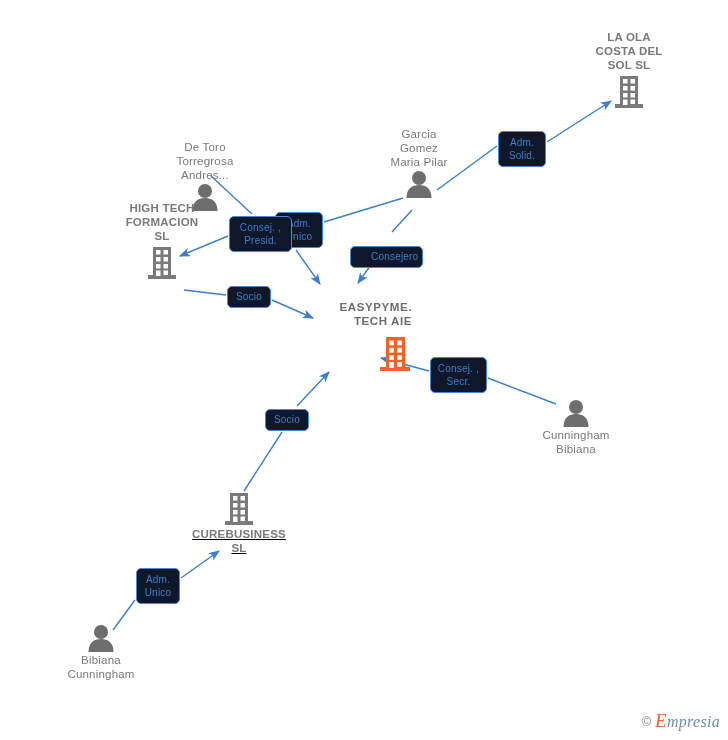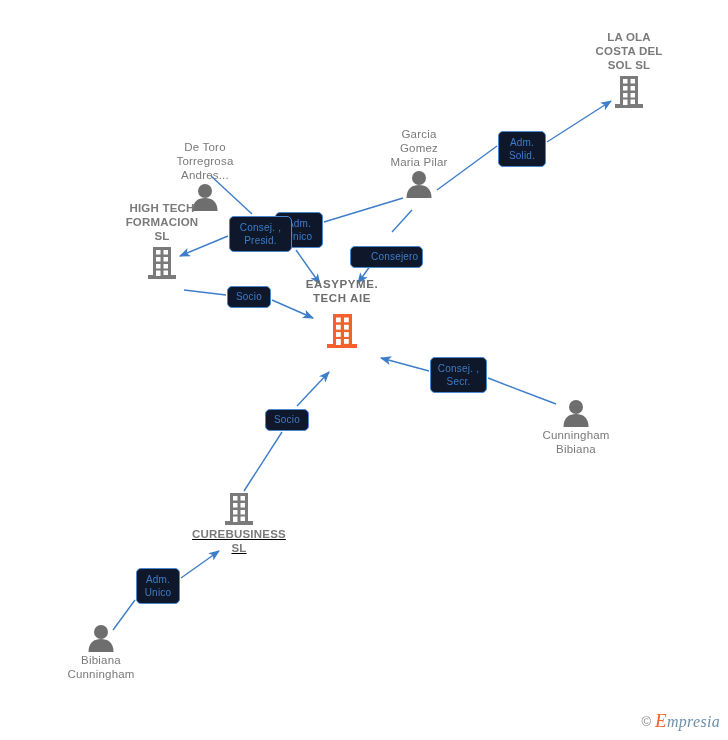--- a/index.html
+++ b/index.html
@@ -189,21 +189,21 @@
         <rect x="10" y="14" width="4.5" height="4.5" fill="#fff"></rect>
         <rect x="17.5" y="14" width="4.5" height="4.5" fill="#fff"></rect>
         <rect x="10" y="21" width="4.5" height="4.5" fill="#fff"></rect>
         <rect x="17.5" y="21" width="4.5" height="4.5" fill="#fff"></rect>
         <rect x="10" y="27.5" width="4.5" height="5.5" fill="#fff"></rect>
         <rect x="17.5" y="27.5" width="4.5" height="4.5" fill="#fff"></rect>
       </svg>
     </span>
   </div>
 
-  <div class="node center" style="left:342px; top:277px;">
+  <div class="node center" style="left:342px; top:300px;text-align:right;">
     <div class="label">EASYPYME.
 TECH  AIE</div>
     <span class="icon-wrap">
       <svg width="34" height="40" viewBox="0 0 34 40" style="margin-top:6px;">
         <rect x="8" y="3" width="19" height="31" fill="#f4612c"></rect>
         <rect x="2" y="33" width="30" height="4" fill="#f4612c"></rect>
         <rect x="11" y="6.5" width="4.8" height="4.8" fill="#fff"></rect>
         <rect x="19" y="6.5" width="4.8" height="4.8" fill="#fff"></rect>
         <rect x="11" y="13.8" width="4.8" height="4.8" fill="#fff"></rect>
         <rect x="19" y="13.8" width="4.8" height="4.8" fill="#fff"></rect>

